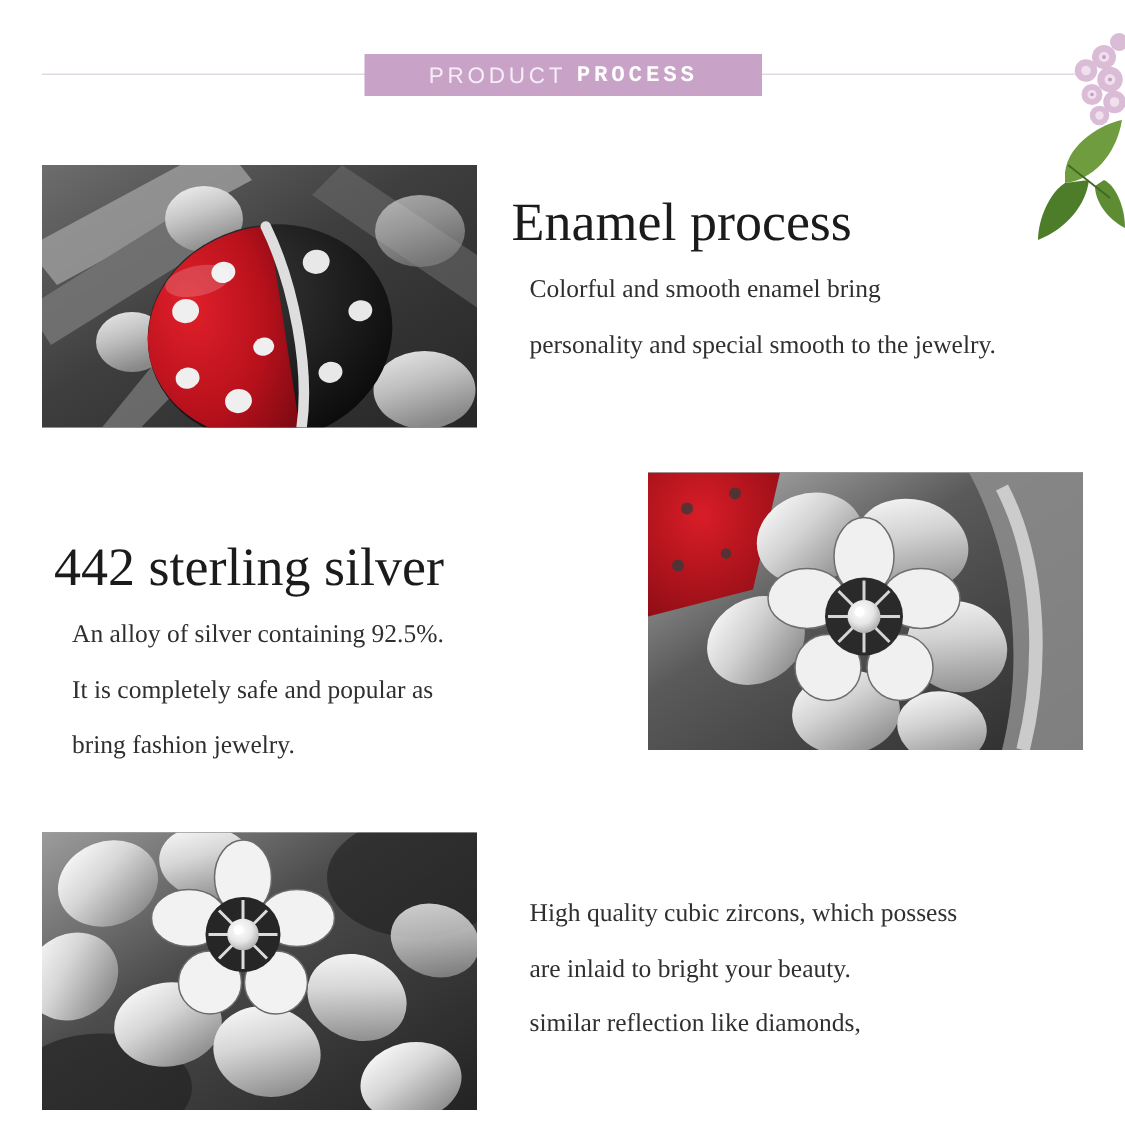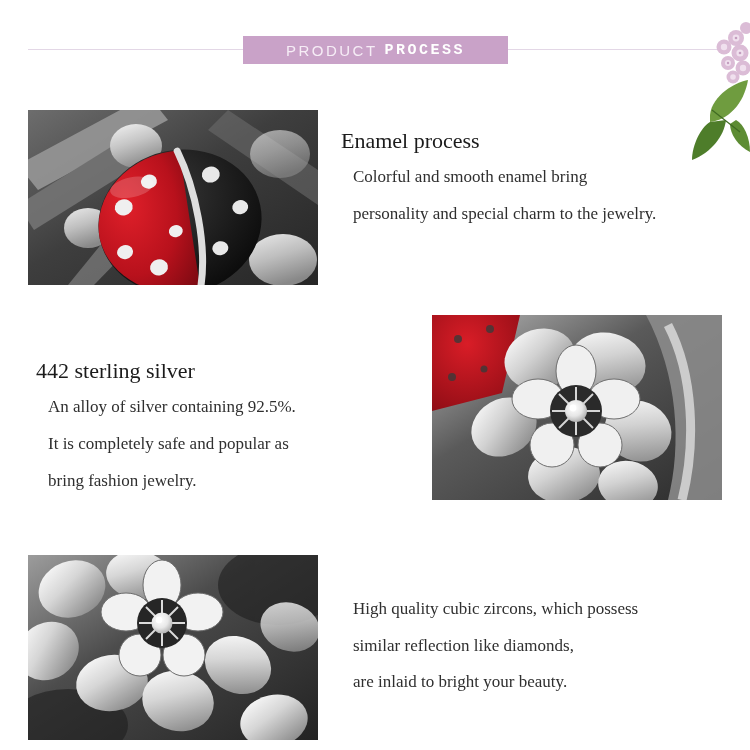--- a/index.html
+++ b/index.html
@@ -72,21 +72,21 @@
     position: absolute;
     overflow: hidden;
     background: #3a3a3a;
   }
 
   .text-block {
     position: absolute;
   }
   .heading {
     font-family: "Liberation Serif", serif;
-    font-size: 22px;
+    font-size: 36px;
     color: #1b1b1b;
     margin: 0 0 9px 0;
     font-weight: normal;
     line-height: 1.15;
   }
   .body-text {
     font-family: "Liberation Serif", serif;
     font-size: 17px;
     color: #2f2f2f;
     line-height: 1.45;
@@ -217,21 +217,21 @@
 
       <ellipse cx="-40" cy="-44" rx="22" ry="10" fill="#ffffff" opacity="0.18"></ellipse>
     </g>
     <rect width="290" height="175" fill="none"></rect>
   </svg>
 </div>
 
 <div class="text-block" id="row1-text">
   <h2 class="heading">Enamel process</h2>
   <p class="body-text">Colorful and smooth enamel bring</p>
-  <p class="body-text">personality and special charm to the jewelry.</p>
+  <p class="body-text">personality and special smooth to the jewelry.</p>
 </div>
 
 <div class="text-block" id="row2-text">
   <h2 class="heading">442 sterling silver</h2>
   <p class="body-text">An alloy of silver containing 92.5%.</p>
   <p class="body-text">It is completely safe and popular as</p>
   <p class="body-text">bring fashion jewelry.</p>
 </div>
 
 <div class="photo" id="row2-photo">
@@ -361,15 +361,15 @@
         <line x1="-16" y1="-16" x2="-6" y2="-6"></line>
       </g>
       <circle cx="0" cy="0" r="10.5" fill="url(#cz3)"></circle>
       <circle cx="-3" cy="-3" r="3.2" fill="#ffffff"></circle>
     </g>
   </svg>
 </div>
 
 <div class="text-block" id="row3-text">
   <p class="body-text">High quality cubic zircons, which possess</p>
+  <p class="body-text">are inlaid to bright your beauty.</p>
   <p class="body-text">similar reflection like diamonds,</p>
-  <p class="body-text">are inlaid to bright your beauty.</p>
 </div>
 
 </body></html>

